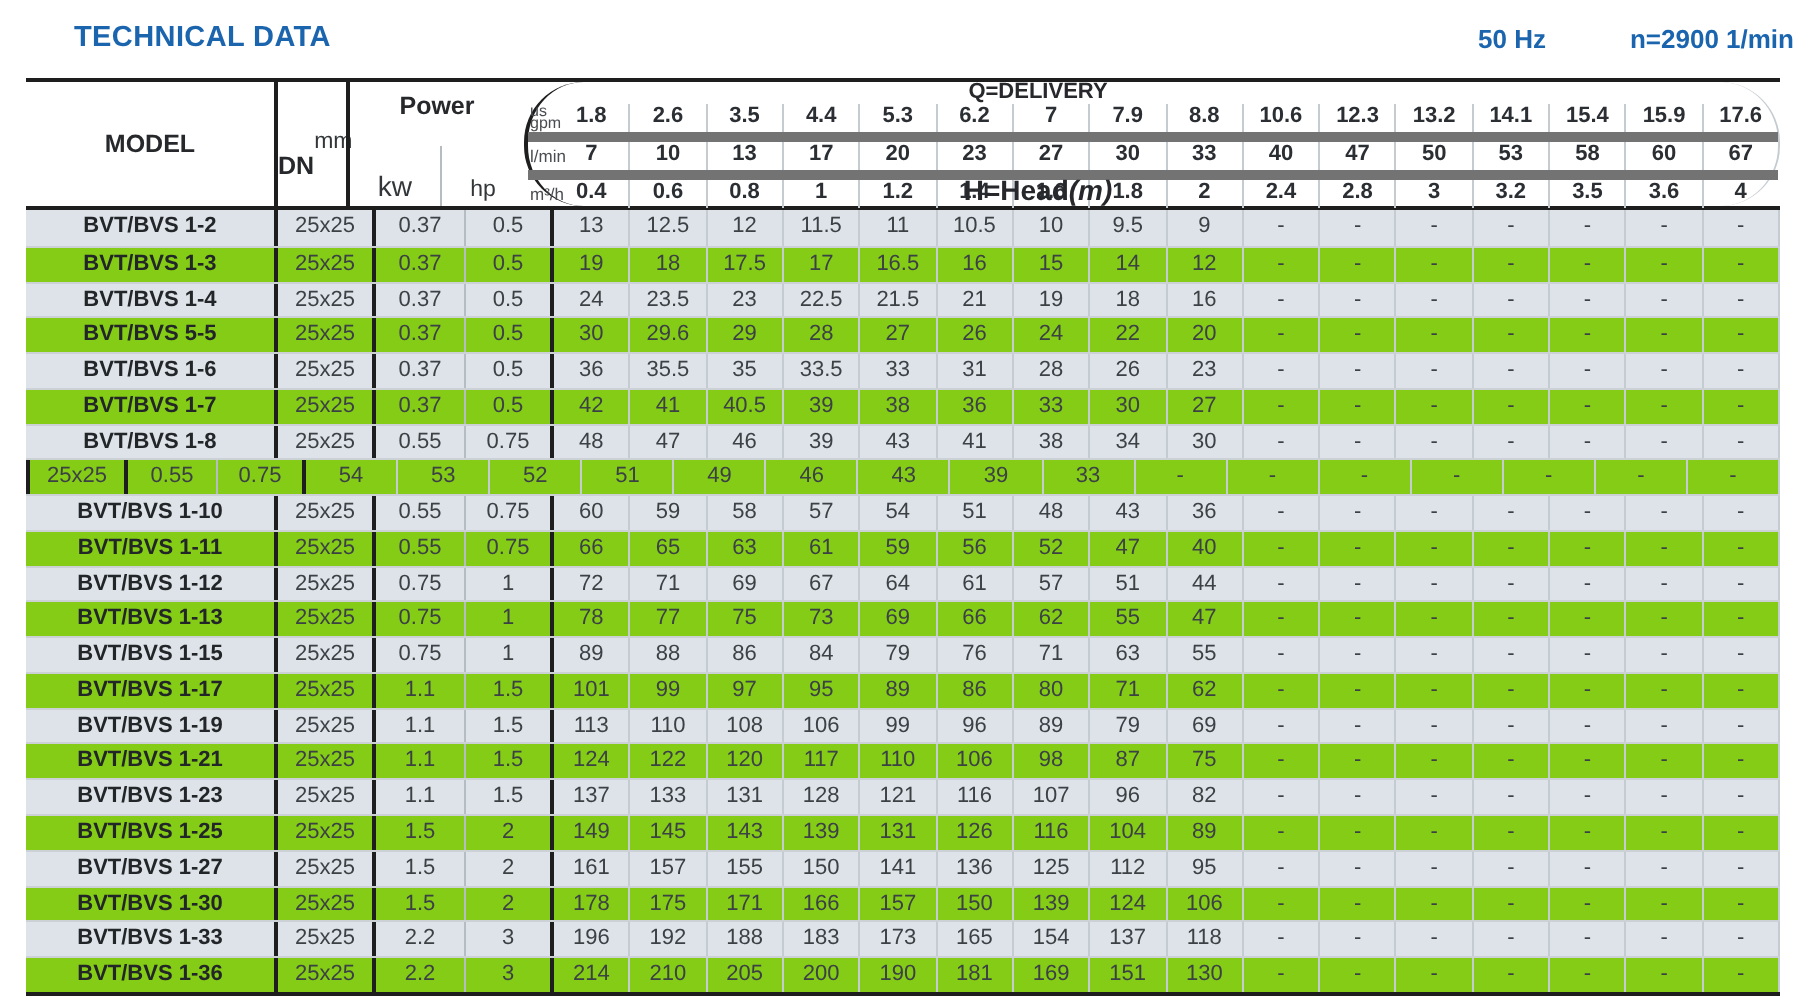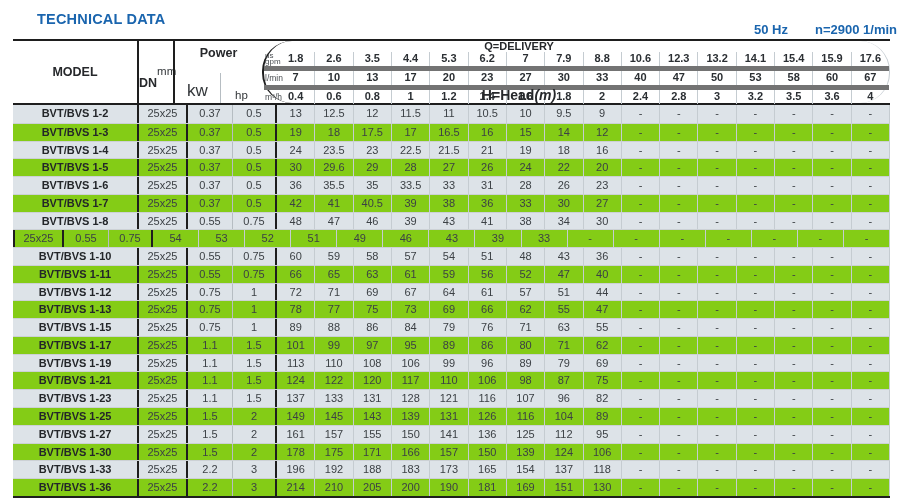--- a/index.html
+++ b/index.html
@@ -6,21 +6,21 @@
   body{
     width:901px;height:500px;background:#ffffff;position:relative;overflow:hidden;
     font-family:"Liberation Sans", sans-serif;
     -webkit-font-smoothing:antialiased;
   }
   .title{
     position:absolute;left:37px;top:11px;
     font-size:14.5px;font-weight:bold;color:#1a65ae;letter-spacing:.2px;
   }
   .freq{
-    position:absolute;right:4px;top:22px;display:flex;gap:27px;
+    position:absolute;right:4px;top:12px;display:flex;gap:42px;
     font-size:13px;font-weight:bold;color:#1a65ae;
   }
   .tbl{
     position:absolute;left:13px;top:39px;width:877px;
     border-top:2.5px solid #1e1e1e;border-bottom:2.5px solid #1e1e1e;
     background:#fff;
   }
   
   .thead{display:flex;height:62px;border-bottom:2.5px solid #1e1e1e;background:#fff;}
   .hcell,.hgroup{box-sizing:border-box;}
@@ -28,21 +28,21 @@
     font-weight:bold;font-size:12.5px;color:#26282b;}
   .h-dn{width:36px;border-left:2px solid #1e1e1e;display:flex;flex-direction:row;
     align-items:center;}
   .h-dn .dn-label{margin-top:21px;font-weight:bold;font-size:12.5px;color:#26282b;}
   .h-dn .dn-unit{font-size:11.5px;color:#33373a;padding-bottom:2px;}
   .h-power{width:89px;border-left:2px solid #1e1e1e;display:flex;flex-direction:column;
     justify-content:space-between;align-items:center;}
   .h-power .plabel{font-weight:bold;font-size:12.5px;color:#26282b;padding-top:5px;}
   .pbottom{display:flex;width:100%;height:30px;}
   .pbottom .pkw{width:46px;box-sizing:border-box;display:flex;align-items:flex-end;
-    justify-content:center;font-size:17px;color:#33373a;padding-bottom:2px;}
+    justify-content:center;font-size:14px;color:#33373a;padding-bottom:2px;}
   .pbottom .php{width:43px;box-sizing:border-box;display:flex;align-items:flex-end;
     justify-content:center;font-size:11.5px;color:#33373a;padding-bottom:2px;
     border-left:1px solid #b6bdc2;}
   .delivery{flex:1;border-left:2px solid #1e1e1e;border-right:1px solid #c5ccd1;
     box-sizing:border-box;position:relative;border-radius:30px;}
   .dtitle{position:absolute;top:-1px;left:255px;transform:translateX(-50%);
     font-weight:bold;font-size:11px;color:#26282b;white-space:nowrap;}
   .htitle{position:absolute;bottom:0;left:255px;transform:translateX(-50%);
     font-weight:bold;font-size:14px;color:#26282b;white-space:nowrap;}
   .htitle .it{font-style:italic;font-weight:bold;}
@@ -228,21 +228,21 @@
           <div class="dcell">-</div>
           <div class="dcell">-</div>
           <div class="dcell">-</div>
           <div class="dcell">-</div>
           <div class="dcell">-</div>
           <div class="dcell">-</div>
           <div class="dcell">-</div>
         </div>
       </div>
       <div class="trow">
-        <div class="cell model">BVT/BVS 1-5</div>
+        <div class="cell model">BVT/BVS 5-5</div>
         <div class="cell dn">25x25</div>
         <div class="cell kw">0.37</div>
         <div class="cell hp">0.5</div>
         <div class="dcells">
           <div class="dcell">30</div>
           <div class="dcell">29.6</div>
           <div class="dcell">29</div>
           <div class="dcell">28</div>
           <div class="dcell">27</div>
           <div class="dcell">26</div>

